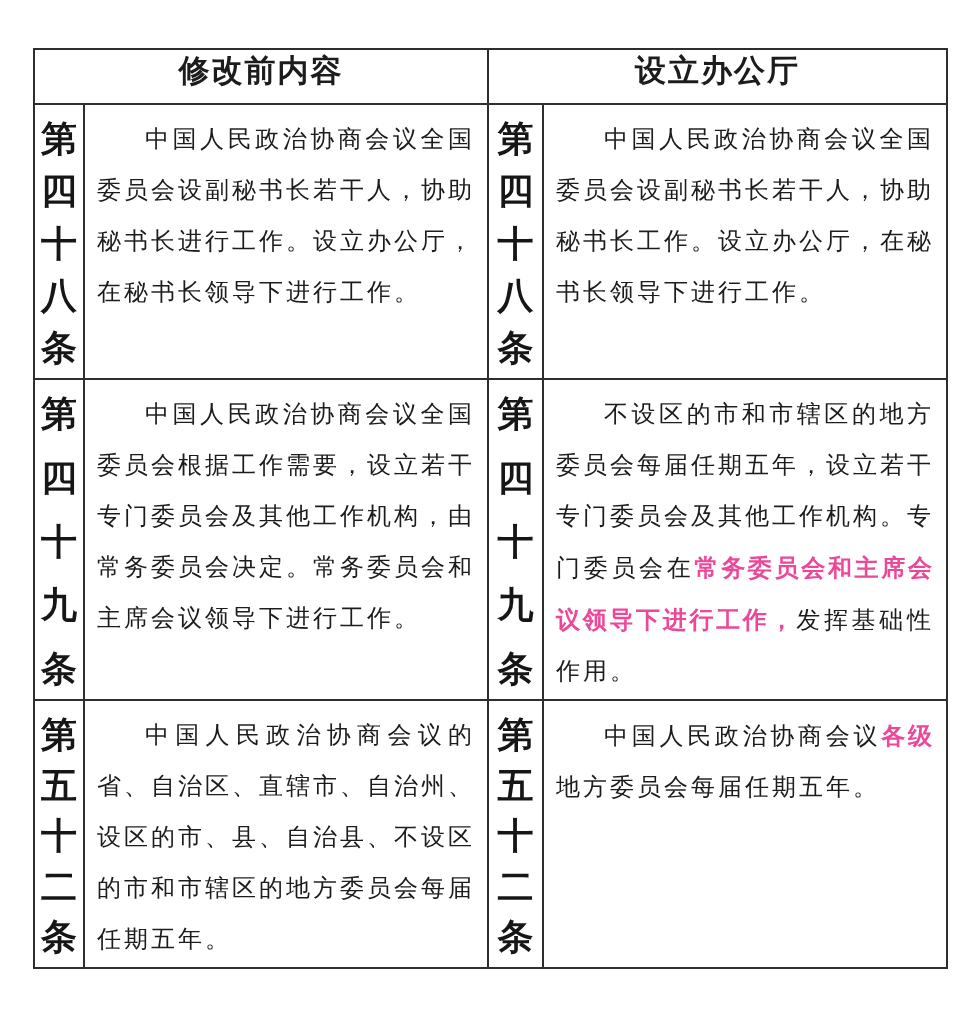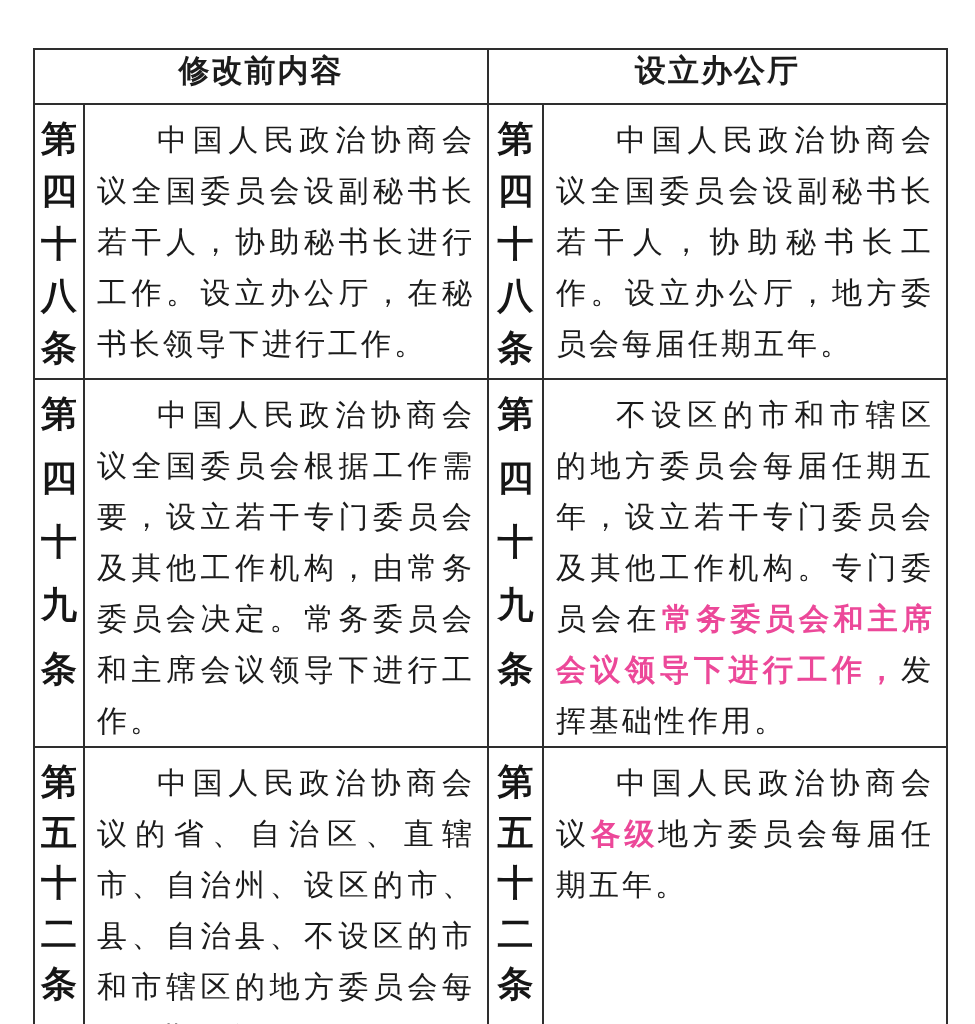--- a/index.html
+++ b/index.html
@@ -57,21 +57,21 @@
     font-family: "Liberation Sans", sans-serif;
     font-weight: 700;
     font-size: 36px;
     line-height: 1;
     color: #161616;
   }
 
   .para {
     margin: 0;
     padding: 9px 12px 0 12px;
-    font-size: 30px;
+    font-size: 24px;
     line-height: 51px;
     letter-spacing: 3px;
     text-indent: 2em;
     text-align: justify;
     text-justify: inter-character;
     color: #1c1c1c;
   }
   .para .b {
     font-family: "Liberation Sans", sans-serif;
     font-weight: 700;
@@ -112,21 +112,21 @@
         <td>
           <div class="num-stack">
             <span class="num-char">第</span>
             <span class="num-char">四</span>
             <span class="num-char">十</span>
             <span class="num-char">八</span>
             <span class="num-char">条</span>
           </div>
         </td>
         <td>
-          <p class="para"><span>中国人民政治协商会议全国委员会设副秘书长若干人，协助秘书长工作。设立办公厅，地方委员会每届任期五年。</span></p>
+          <p class="para"><span>中国人民政治协商会议全国委员会设副秘书长若干人，协助秘书长工作。设立办公厅，在秘书长领导下进行工作。</span></p>
         </td>
       </tr>
       <tr>
         <td>
           <div class="num-stack">
             <span class="num-char">第</span>
             <span class="num-char">四</span>
             <span class="num-char">十</span>
             <span class="num-char">九</span>
             <span class="num-char">条</span>

